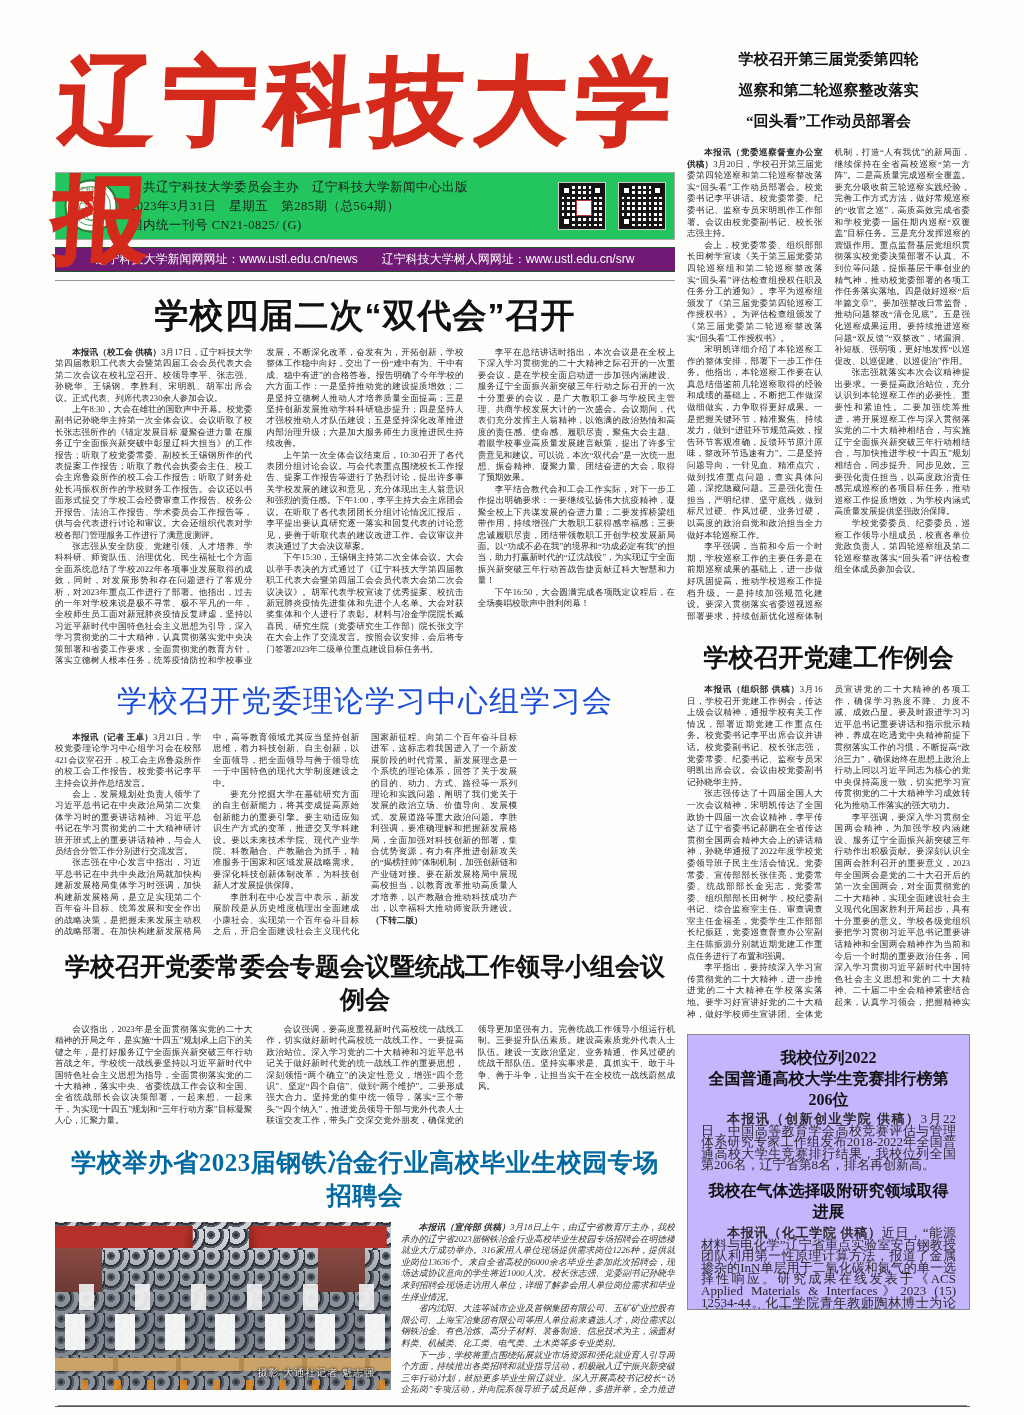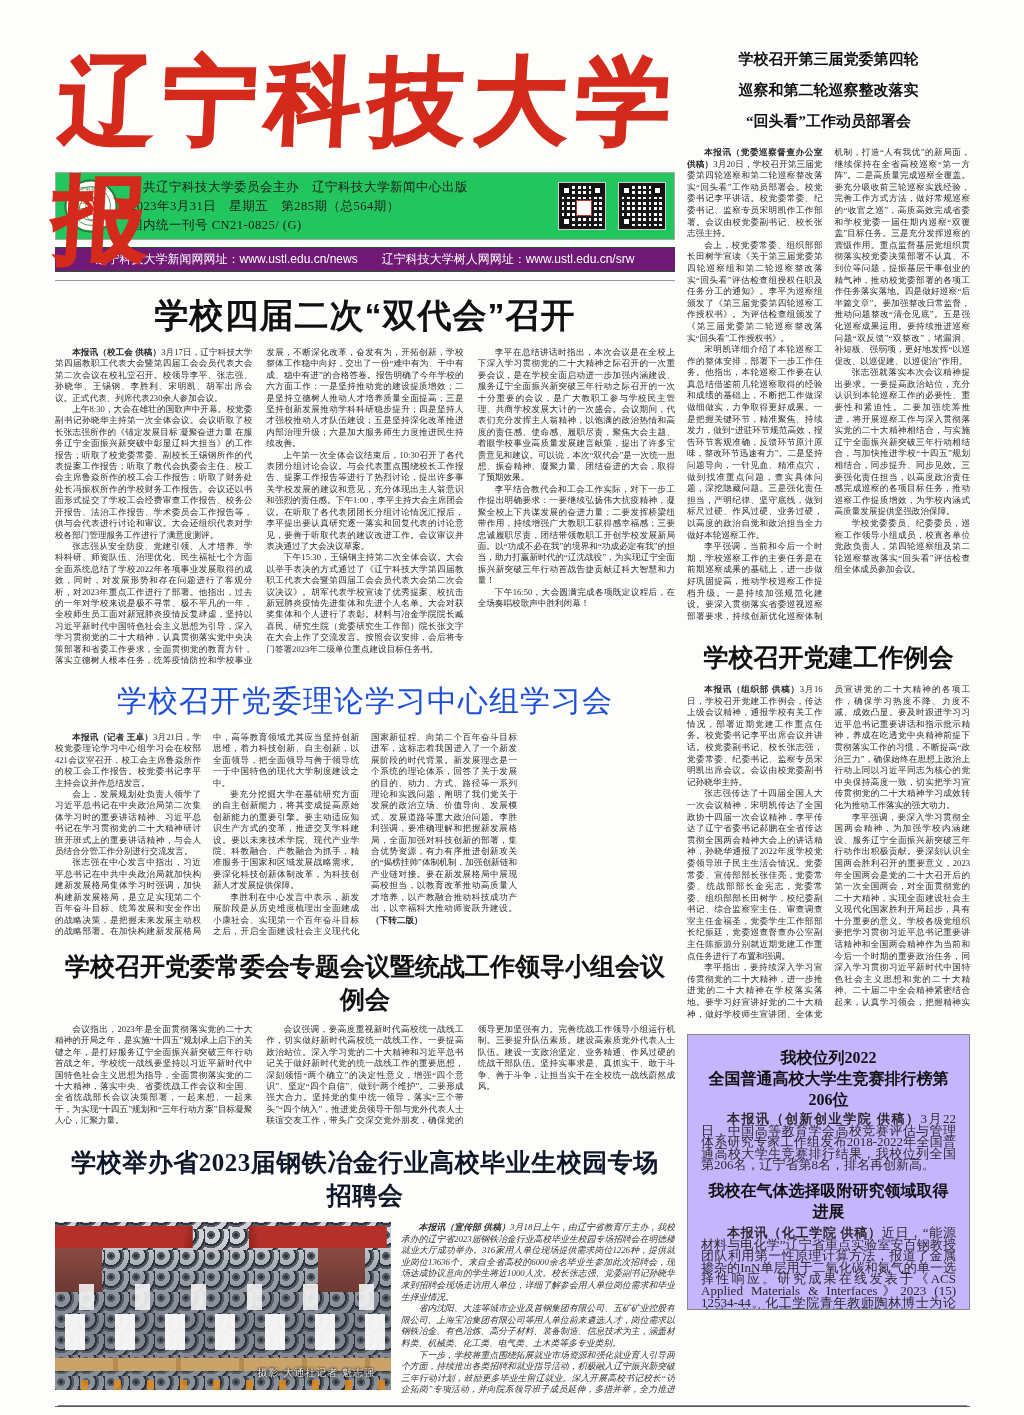--- a/index.html
+++ b/index.html
@@ -31,21 +31,21 @@
   .url-bar { margin-top:5px; height:29px; background:#701a75; color:#fff; text-align:center;
       font-size:12px; line-height:29px; font-family:"Liberation Sans", sans-serif;
       box-shadow:inset 0 2px 0 #fff, inset 0 -2px 0 #fff, inset 0 3px 0 #1d5a26, inset 0 -3px 0 #1d5a26; }
   .rule { border-bottom:1px solid #999; margin:6px 0 2px; }
 
   
   .hl-a { font-family:"Liberation Sans","DejaVu Sans",sans-serif; font-size:34px; letter-spacing:1px;
       text-align:center; color:#111; margin:12px 0 8px; font-weight:900; }
   .hl-b { font-size:30px; text-align:center; color:#1d4ed8; margin:14px 0 10px; font-weight:normal; letter-spacing:1px; }
   .hl-c { font-size:25px; text-align:center; color:#111; margin:10px 0 8px; font-weight:bold; }
-  .hl-d { font-size:25px; text-align:center; color:#0f172a; margin:10px 14px 10px; font-weight:bold; letter-spacing:.5px; }
+  .hl-d { font-size:25px; text-align:center; color:#0369a1; margin:10px 14px 10px; font-weight:bold; letter-spacing:.5px; }
   .hl-e { font-size:15px; line-height:31px; text-align:center; color:#111; font-weight:bold; margin:2px 0 10px; }
   .hl-f { font-size:25px; text-align:center; color:#111; font-weight:bold; margin:16px 0 10px; }
   .hl-g { font-size:16px; line-height:21px; text-align:center; font-weight:bold; color:#111; }
   .hl-g1 { font-size:16px; text-align:center; font-weight:bold; color:#111; margin:10px 0 4px; }
 
   
   .body { text-align:justify; color:#2b2b2b; overflow:hidden; column-fill:auto; }
   .body p { text-indent:2em; margin:0; }
   .cols3 { column-count:3; column-gap:14px; font-size:8.6px; line-height:11.4px; }
   .cols4 { column-count:4; column-gap:12px; font-size:8.6px; line-height:11.4px; }

